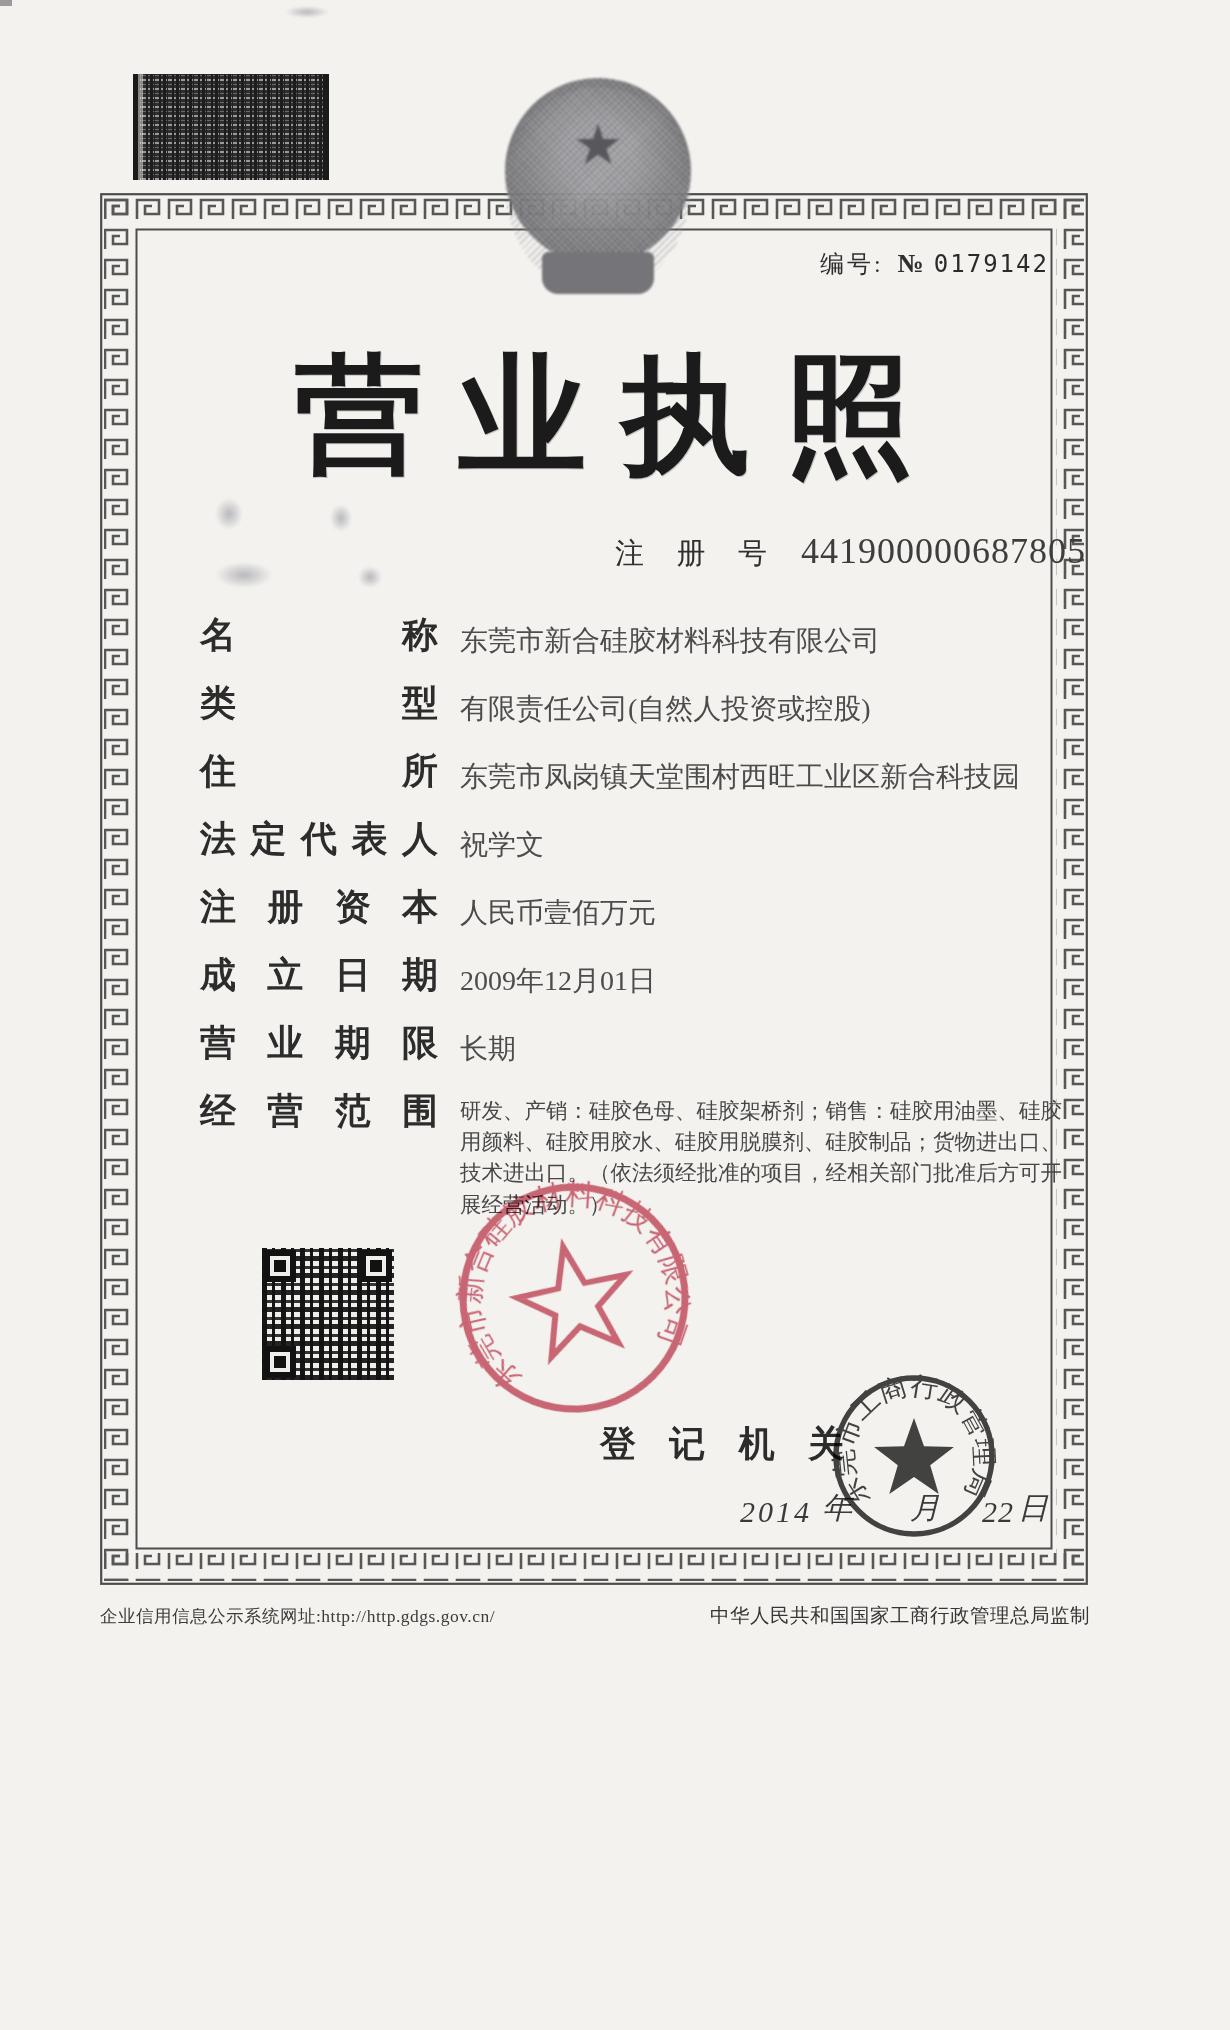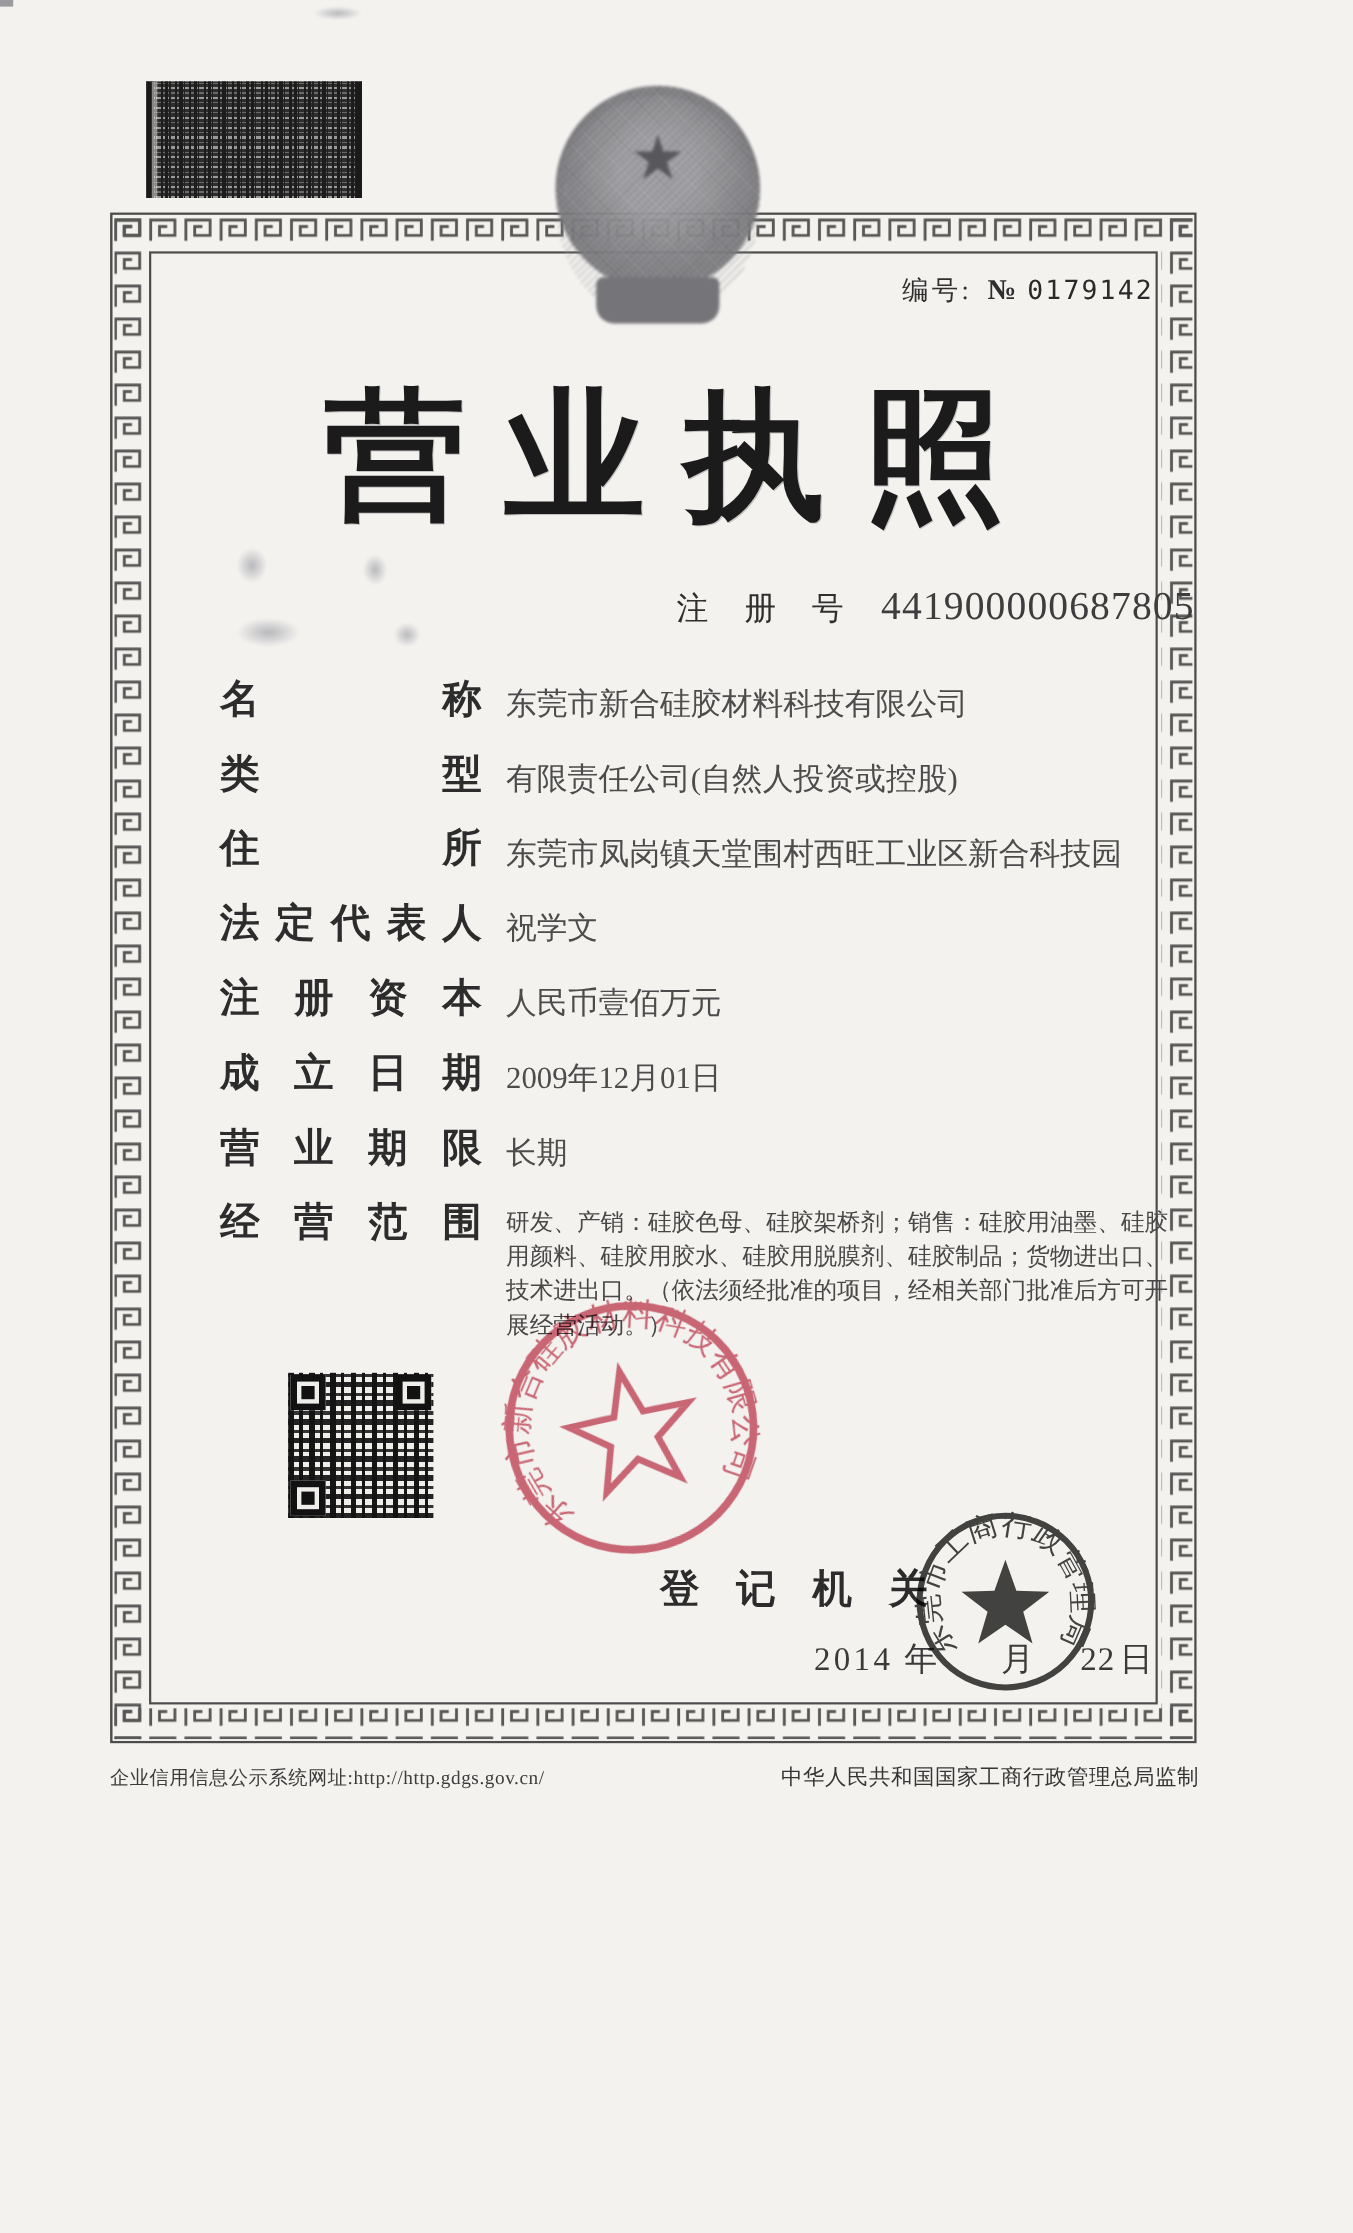--- a/index.html
+++ b/index.html
@@ -85,22 +85,22 @@
 
   
   .seal-red { position:absolute; left:450px; top:1174px; z-index:6; transform:rotate(-12deg);
               mix-blend-mode:multiply; opacity:.82; filter:blur(.4px); }
   .seal-black { position:absolute; left:828px; top:1370px; z-index:6;
                 mix-blend-mode:multiply; opacity:.88; filter:blur(.3px); }
 
   
   .registrar { position:absolute; left:600px; top:1420px; width:244px; z-index:3;
                font-size:36px; font-weight:600; color:#2c2c2c; }
-  .issue-date { position:absolute; left:740px; top:1488px; z-index:4; display:flex; align-items:center;
-                font-size:30px; color:#3a3a3a; }
+  .issue-date { position:absolute; left:740px; top:1488px; z-index:4; display:flex; align-items:flex-end;
+                font-size:30px; color:#3a3a3a;font-style:italic; }
   .d-year { letter-spacing:3px; }
   .d-ychar { margin-left:10px; margin-right:58px; }
   .d-mchar { margin-right:42px; }
   .d-day { margin-right:4px; letter-spacing:1px; }
 
   
   .footer-left { position:absolute; left:100px; top:1604px; z-index:3;
                  font-size:17.5px; color:#3c3c3c; letter-spacing:.5px; }
   .footer-right { position:absolute; left:700px; top:1602px; width:390px; z-index:3;
                   font-size:19.5px; color:#353535; text-align:right; letter-spacing:.5px; }

